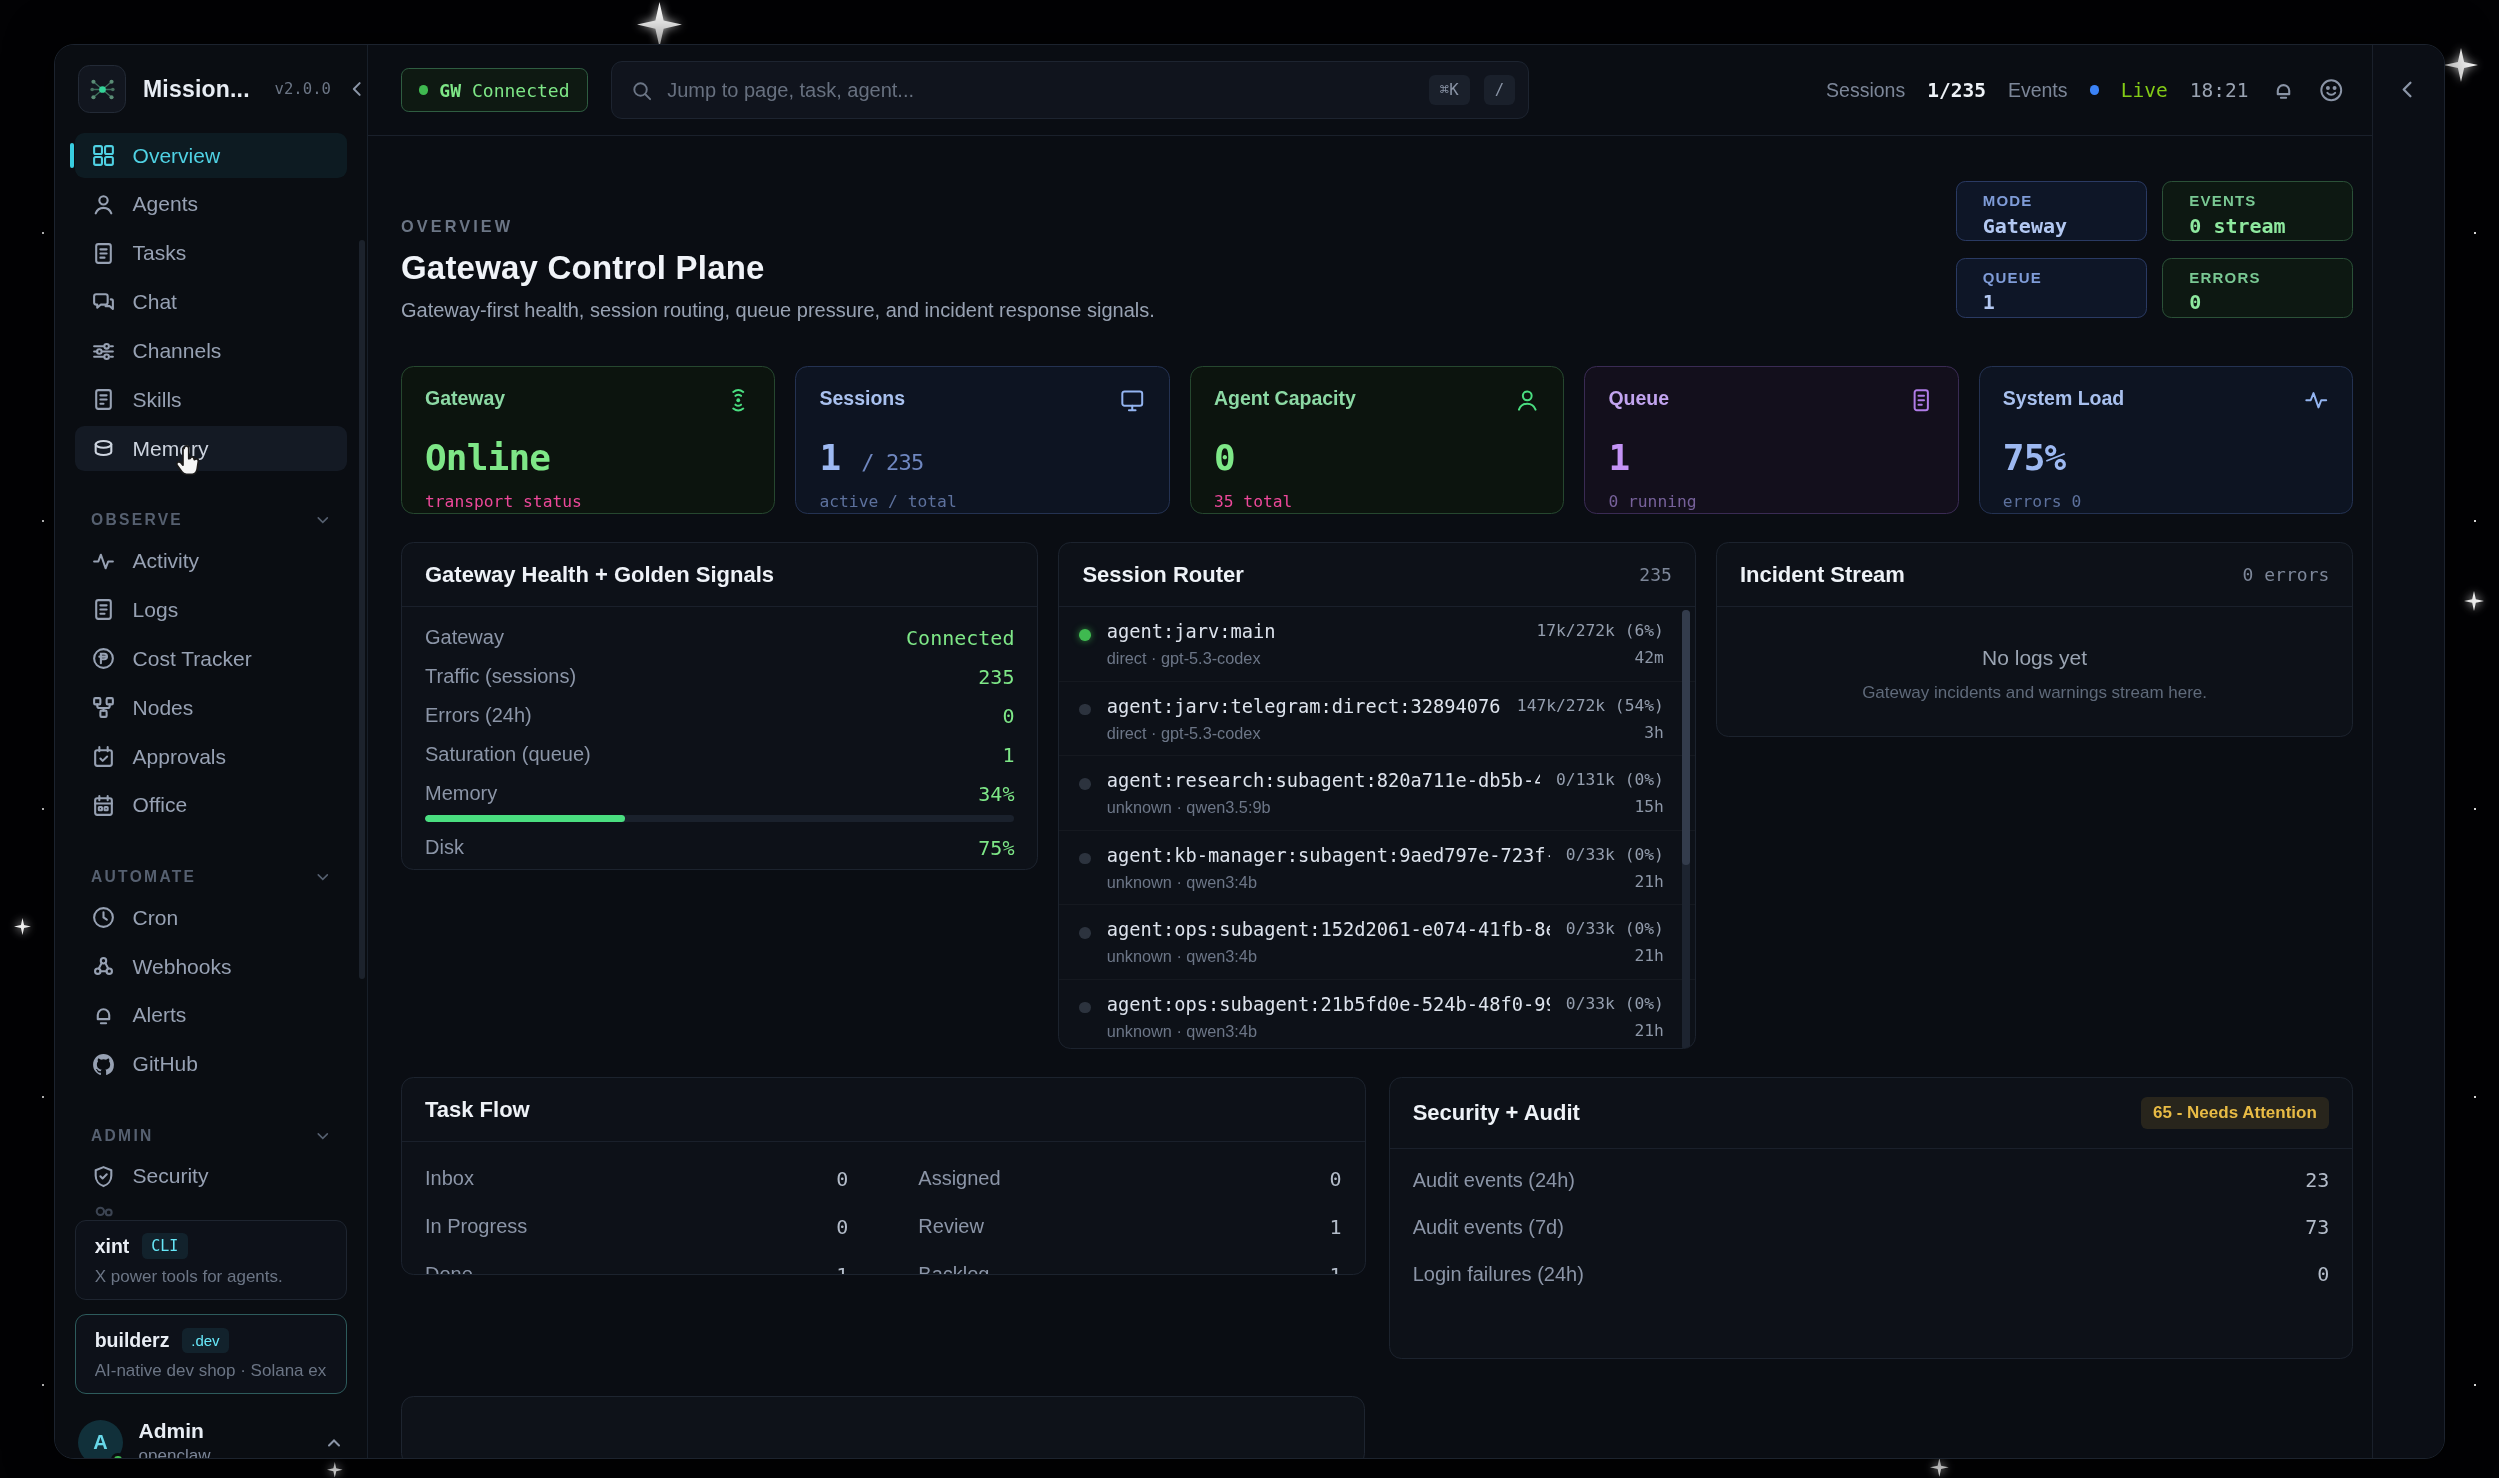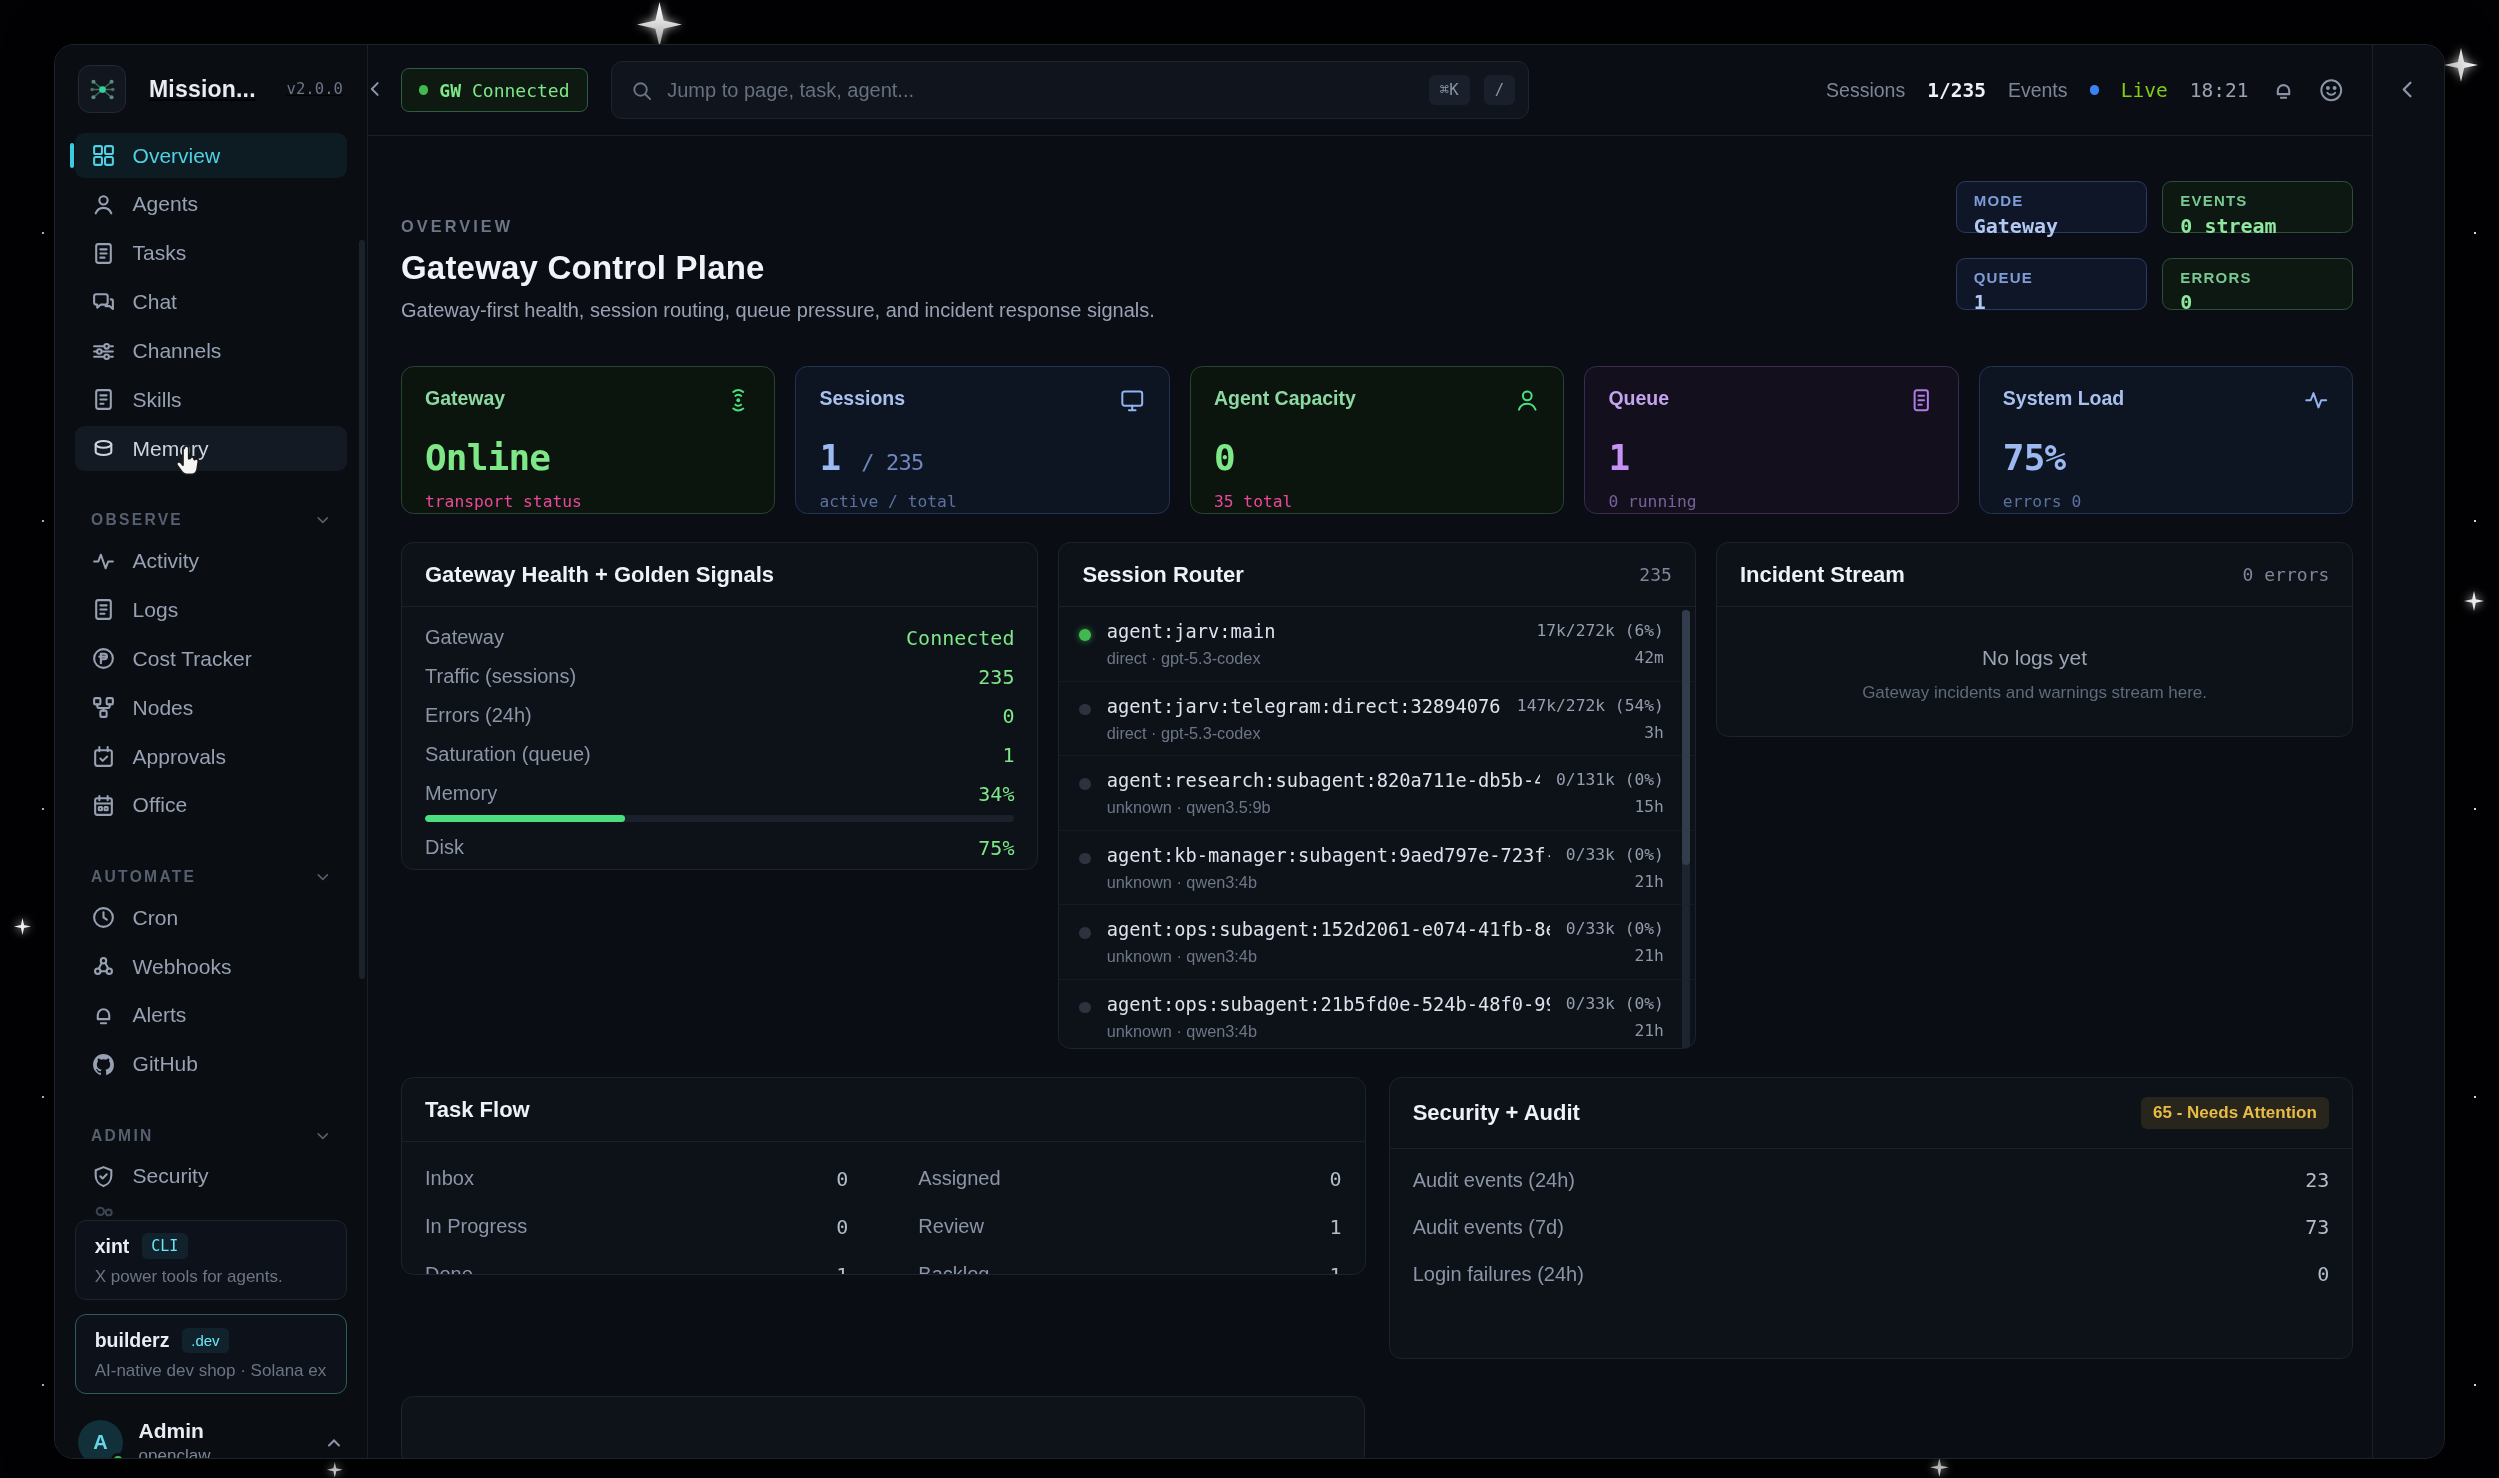--- a/index.html
+++ b/index.html
@@ -23,21 +23,21 @@
   .sparkle { position:absolute; color:#fff; filter:drop-shadow(0 0 4.7px rgba(255,255,255,.9)); }
 
   
   .window { position:absolute; left:54px; top:44px; width:2391px; height:1415px;
     background:#0a0d13; border:0.8px solid #1c232e; border-radius:20px; overflow:hidden;
     display:flex; box-shadow:0 0 47px rgba(0,0,0,.8); }
 
   
   .sidebar { width:313px; flex:0 0 313px; background:#0a0d12; border-right:0.8px solid #181f29;
     padding-top:20px; display:flex; flex-direction:column; position:relative; }
-  .sb-head { display:flex; align-items:center; gap:23px; padding:0 22px 20px 23px;text-decoration:underline; }
+  .sb-head { display:flex; align-items:center; gap:17px; padding:0 22px 20px 23px; }
   .logo { width:48px; height:48px; border-radius:11.7px; background:#12161f; border:0.8px solid #232a36;
     display:flex; align-items:center; justify-content:center; flex:0 0 48px; }
   .sb-title { font-size:23px; font-weight:700; color:#e8edf4; letter-spacing:0.2px; }
   .sb-version { font-size:15.6px; color:#6b7585; margin-left:7.8px; }
   .sb-collapse { margin-left:auto; color:#8b95a7; display:flex; }
   .nav { padding:0 0 6.2px; }
   .nav-item { display:flex; align-items:center; gap:17px; height:45px; margin:0 20px 3.9px;
     padding:0 15.6px; border-radius:9.3px; font-size:21px; font-weight:500; color:#97a1b3; position:relative; }
   .nav-item svg { flex:0 0 25px; }
   .nav-item.active { color:#4fd1e3; background:rgba(45,202,230,.08); }
@@ -91,21 +91,21 @@
 
   .content { flex:1; position:relative; overflow:hidden; padding:0 18.7px 0 33px; }
 
   
   .hero { display:flex; margin-top:45px; }
   .hero-text { padding-top:36px; }
   .eyebrow { font-size:16.3px; letter-spacing:3.1px; color:#6b7585; font-weight:600; }
   .h1 { font-size:33px; font-weight:700; color:#f0f3f8; margin-top:12.5px; letter-spacing:0.2px; }
   .hero-sub { font-size:20px; color:#98a2b3; margin-top:12.5px; }
   .badge-grid { margin-left:auto; display:grid; grid-template-columns:191px 191px; gap:12.5px 15.6px; }
-  .hbadge { height:52px; border-radius:9.3px; padding:10px 17px; }
+  .hbadge { height:60px; border-radius:9.3px; padding:10px 26px; }
   .hbadge .bl { font-size:15px; letter-spacing:1.2px; font-weight:600; }
   .hbadge .bv { font-size:20px; font-weight:700; margin-top:4.7px; }
   .hbadge.blue { background:#0e1627; border:0.8px solid #2a3a63; }
   .hbadge.blue .bl { color:#7f9cd8; } .hbadge.blue .bv { color:#b3c8f2; }
   .hbadge.green { background:#0d1812; border:0.8px solid #2b5138; }
   .hbadge.green .bl { color:#79c893; } .hbadge.green .bv { color:#8ee99f; }
 
   
   .stats { display:grid; grid-template-columns:repeat(5,1fr); gap:20px; margin-top:44px; }
   .stat { height:148px; border-radius:12.5px; padding:20px 23px; position:relative; }

